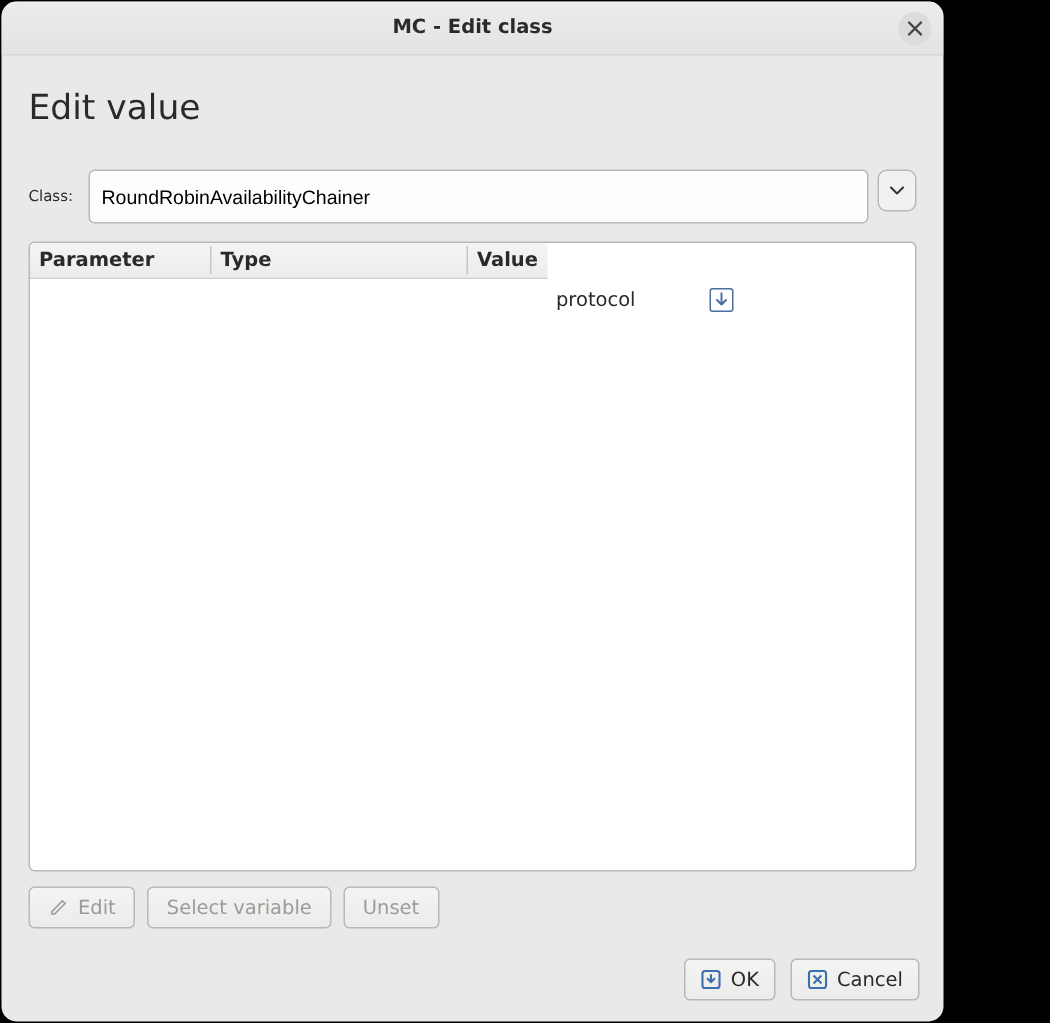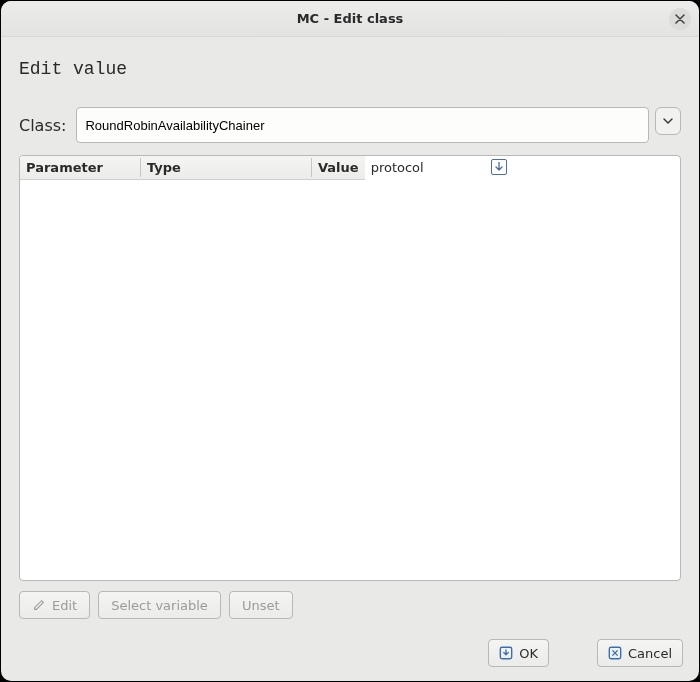--- a/index.html
+++ b/index.html
@@ -13,21 +13,21 @@
   * { box-sizing: border-box; }
   html, body { margin:0; padding:0; }
   body {
     font-family: "DejaVu Sans", "Liberation Sans", Arial, sans-serif;
     font-size: 13px;
     color: var(--text);
     background: #000;
     width:700px; height:682px;
   }
   .window {
-    position:absolute; left:1px; top:1px; width:698px; height:680px;
+    position:absolute; left:1px; top:1px; width:628px; height:680px;
     background: var(--bg);
     border-radius:10px;
     display:flex; flex-direction:column;
     overflow:hidden;
   }
   .titlebar {
     height:36px;
     display:flex; align-items:center; justify-content:center;
     position:relative;
     background: linear-gradient(#ececeb,#e3e3e2);
@@ -42,27 +42,27 @@
     cursor:pointer;
     font-size:13px; line-height:1;
   }
   .close svg { width:10px; height:10px; }
   .content {
     flex:1; padding:16px 18px 10px 18px;
     display:flex; flex-direction:column;
   }
   h2.edit-value {
     margin:6px 0 28px 0;
-    font-size:18px; font-weight:500;font-family:Liberation Mono, monospace;
+    font-size:23px; font-weight:500;
   }
   .class-row {
     display:flex; align-items:center; gap:10px;
     margin-bottom:12px;
   }
-  .class-row label { font-size:16px; }
+  .class-row label { font-size:10px; }
   .combo {
     flex:1; display:flex; align-items:stretch;
   }
   .combo input {
     flex:1; height:28px;
     border:1px solid var(--border);
     border-radius:4px;
     padding:17px 8px;
     font-size:13px;
     background:#fdfdfc;
@@ -92,21 +92,21 @@
     font-weight:600;
     font-size:13px;
     height:24px;
     align-items:center;
   }
   .col-sep { width:1px; background:#c6c6c4; align-self:stretch; margin:2px 0;}
   .th, .td { padding:0 6px; display:flex; align-items:center; height:100%; }
   .c-param { width:120px; }
   .c-type  { width:170px; }
   .c-value { flex:1; }
-  .tbody { flex:1; overflow:auto; }
+  .tbody { flex:1; overflow:auto;margin-top:27px; }
   .trow {
     display:flex; height:22px; align-items:center;
     font-size:13px;
   }
   .type-cell { display:flex; align-items:center; gap:2px;}
   .type-cell .glyph {
     width:16px; height:16px; border:1px solid #4a6fa0;
     border-radius:2px;
     display:flex; align-items:center; justify-content:center;
     color:#4a6fa0; font-size:10px;
@@ -124,21 +124,21 @@
     display:flex; align-items:center; gap:6px;
     font-size:13px;
     cursor:pointer;
   }
   .btn.disabled { color:#9b9b99; }
   .btn svg { width:14px; height:14px; }
   .footer {
     display:flex; justify-content:flex-end; gap:10px;
     padding:10px 16px 14px 16px;
   }
-  .footer .btn { padding:0 10px;margin-left:38px; }
+  .footer .btn { padding:0 10px; }
   .footer svg { width:14px; height:14px; stroke:var(--accent); fill:none; stroke-width:1.6;}
 </style>
 </head>
 <body>
 
 <div class="window">
 
   <div class="titlebar">
     <span class="title">MC - Edit class</span>
     <div class="close">

